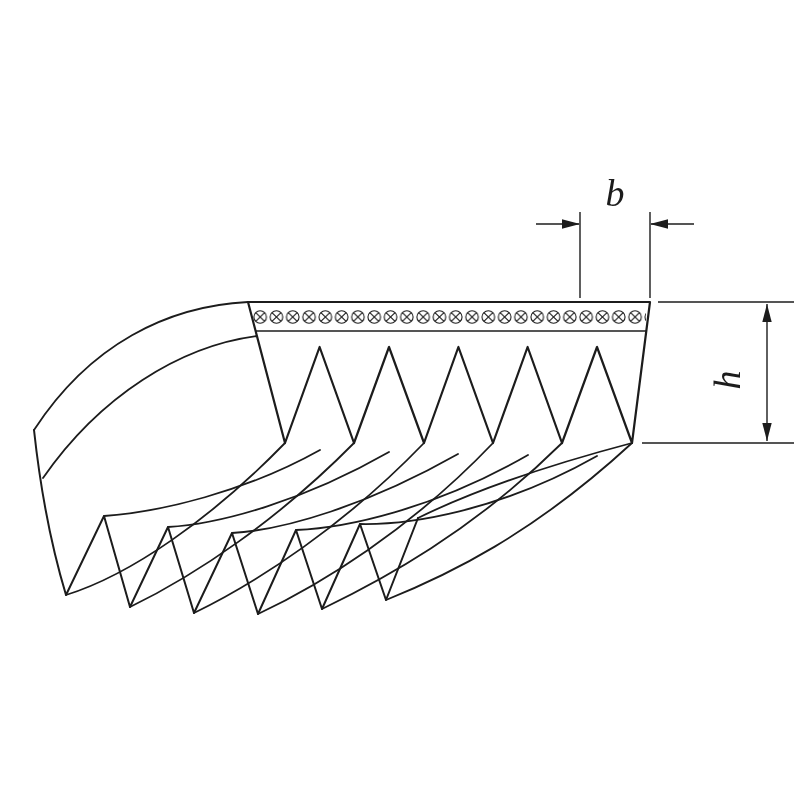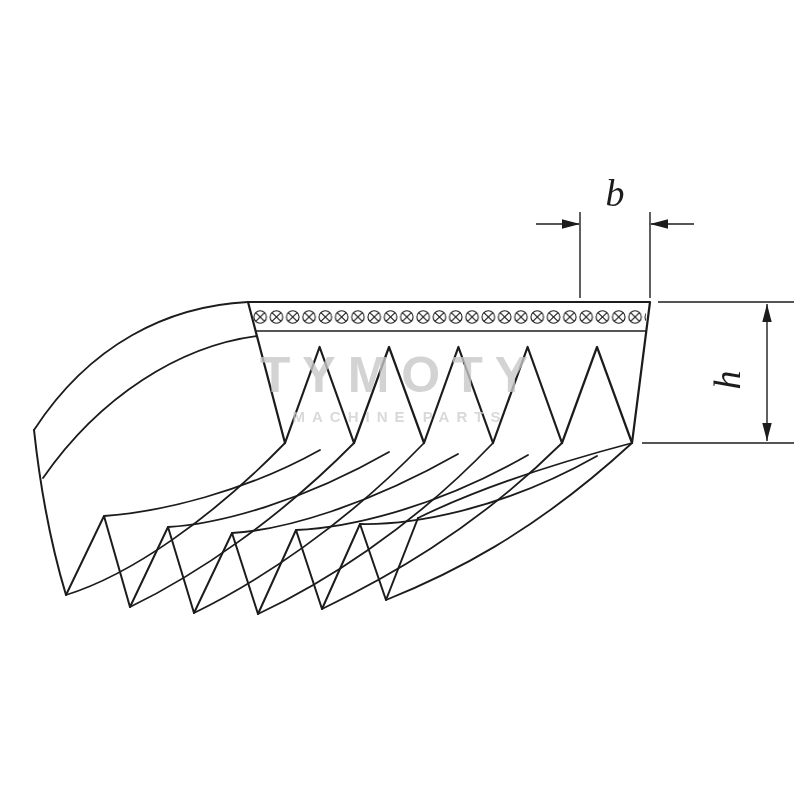--- a/index.html
+++ b/index.html
@@ -108,18 +108,14 @@
     <g stroke="#1c1c1c" stroke-width="1.4" fill="none">
       <line x1="658" y1="302" x2="794" y2="302"></line>
       <line x1="642" y1="443" x2="794" y2="443"></line>
       <line x1="767" y1="304" x2="767" y2="441"></line>
       <polygon points="767,304 762.3,322 771.7,322" fill="#1c1c1c" stroke="none"></polygon>
       <polygon points="767,441 762.3,423 771.7,423" fill="#1c1c1c" stroke="none"></polygon>
       <text class="dim-label" x="740" y="380" text-anchor="middle" stroke="none" transform="rotate(-90 740 380)">h</text>
     </g>
   </svg>
 
-  <div class="watermark">
-    <div class="wm-title">TYMOTY</div>
-    <div class="wm-subtitle">MACHINE PARTS</div>
-  </div>
 
 </div>
 
 </body></html>

